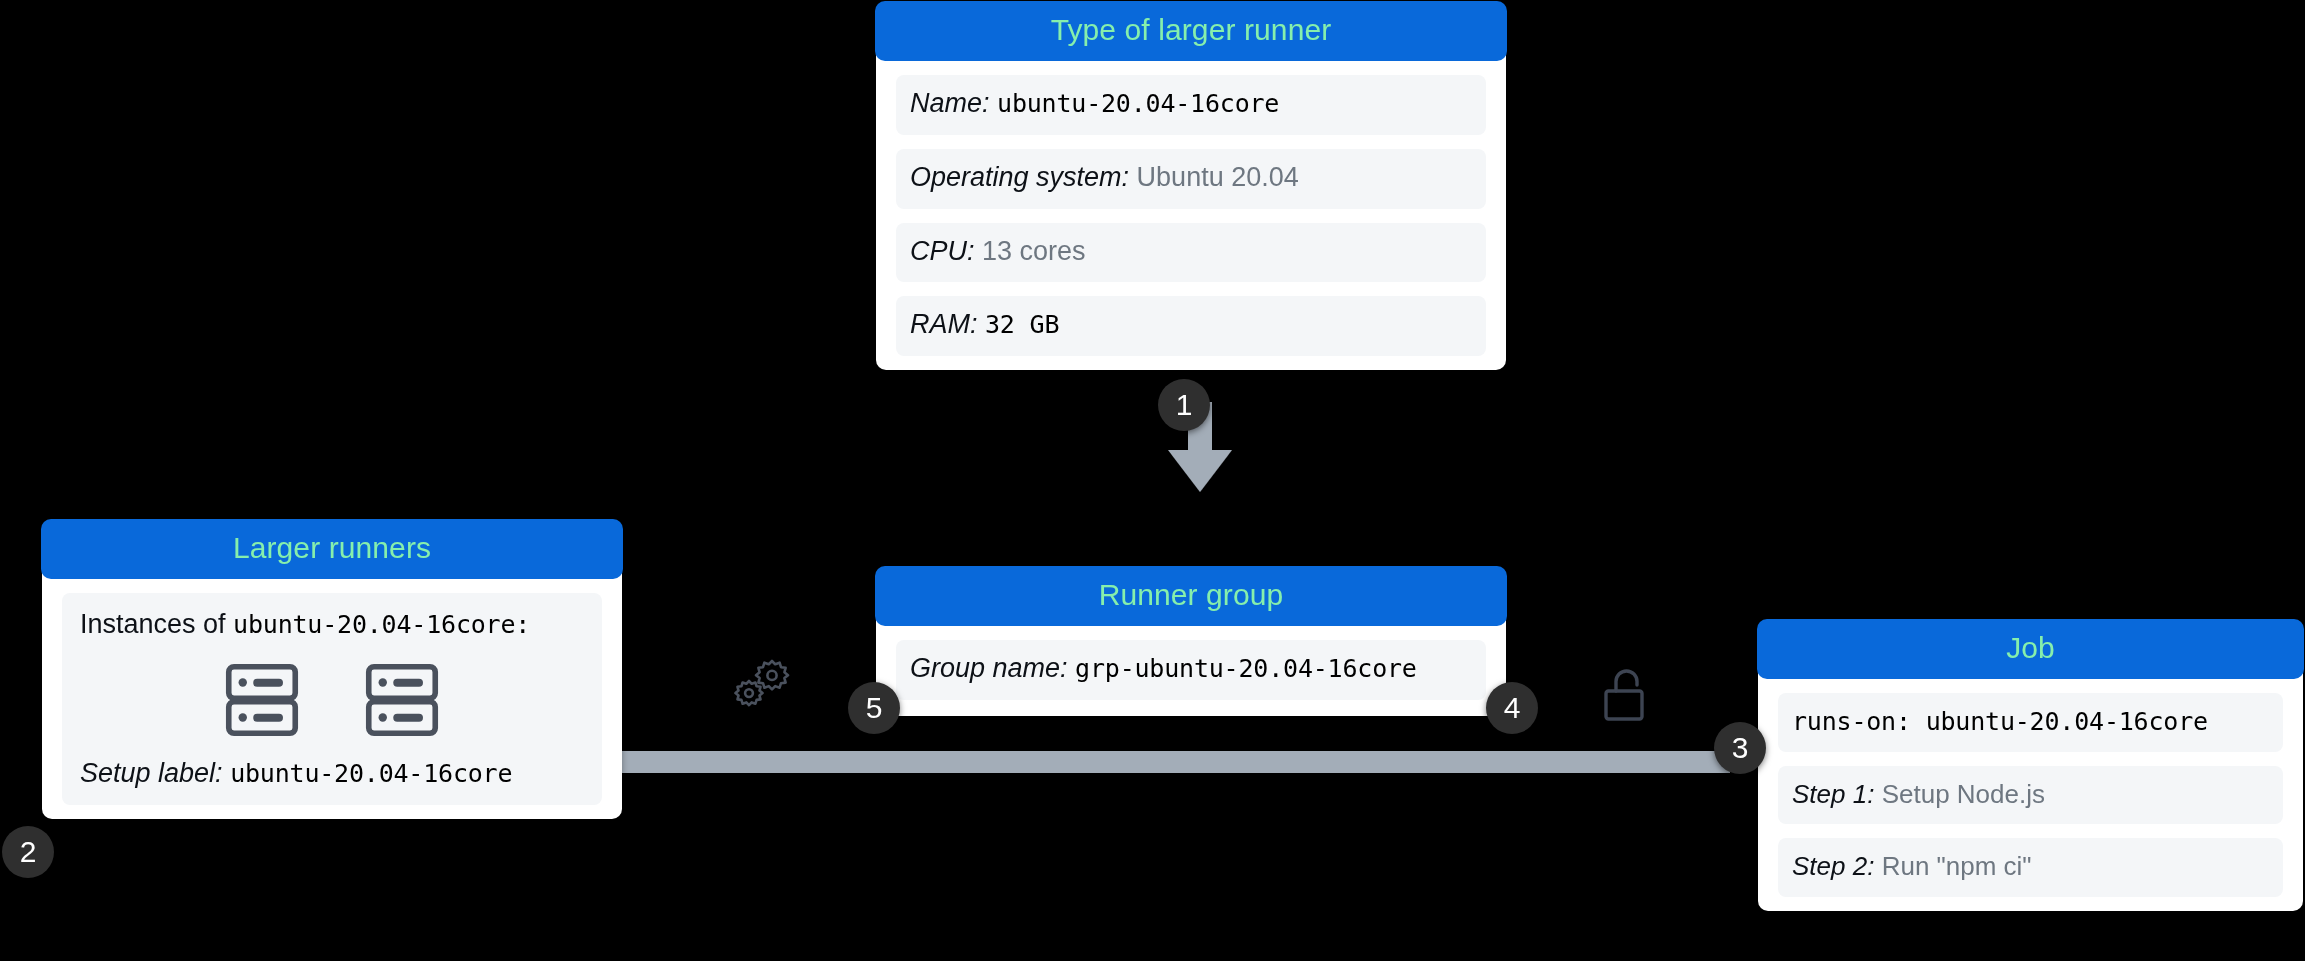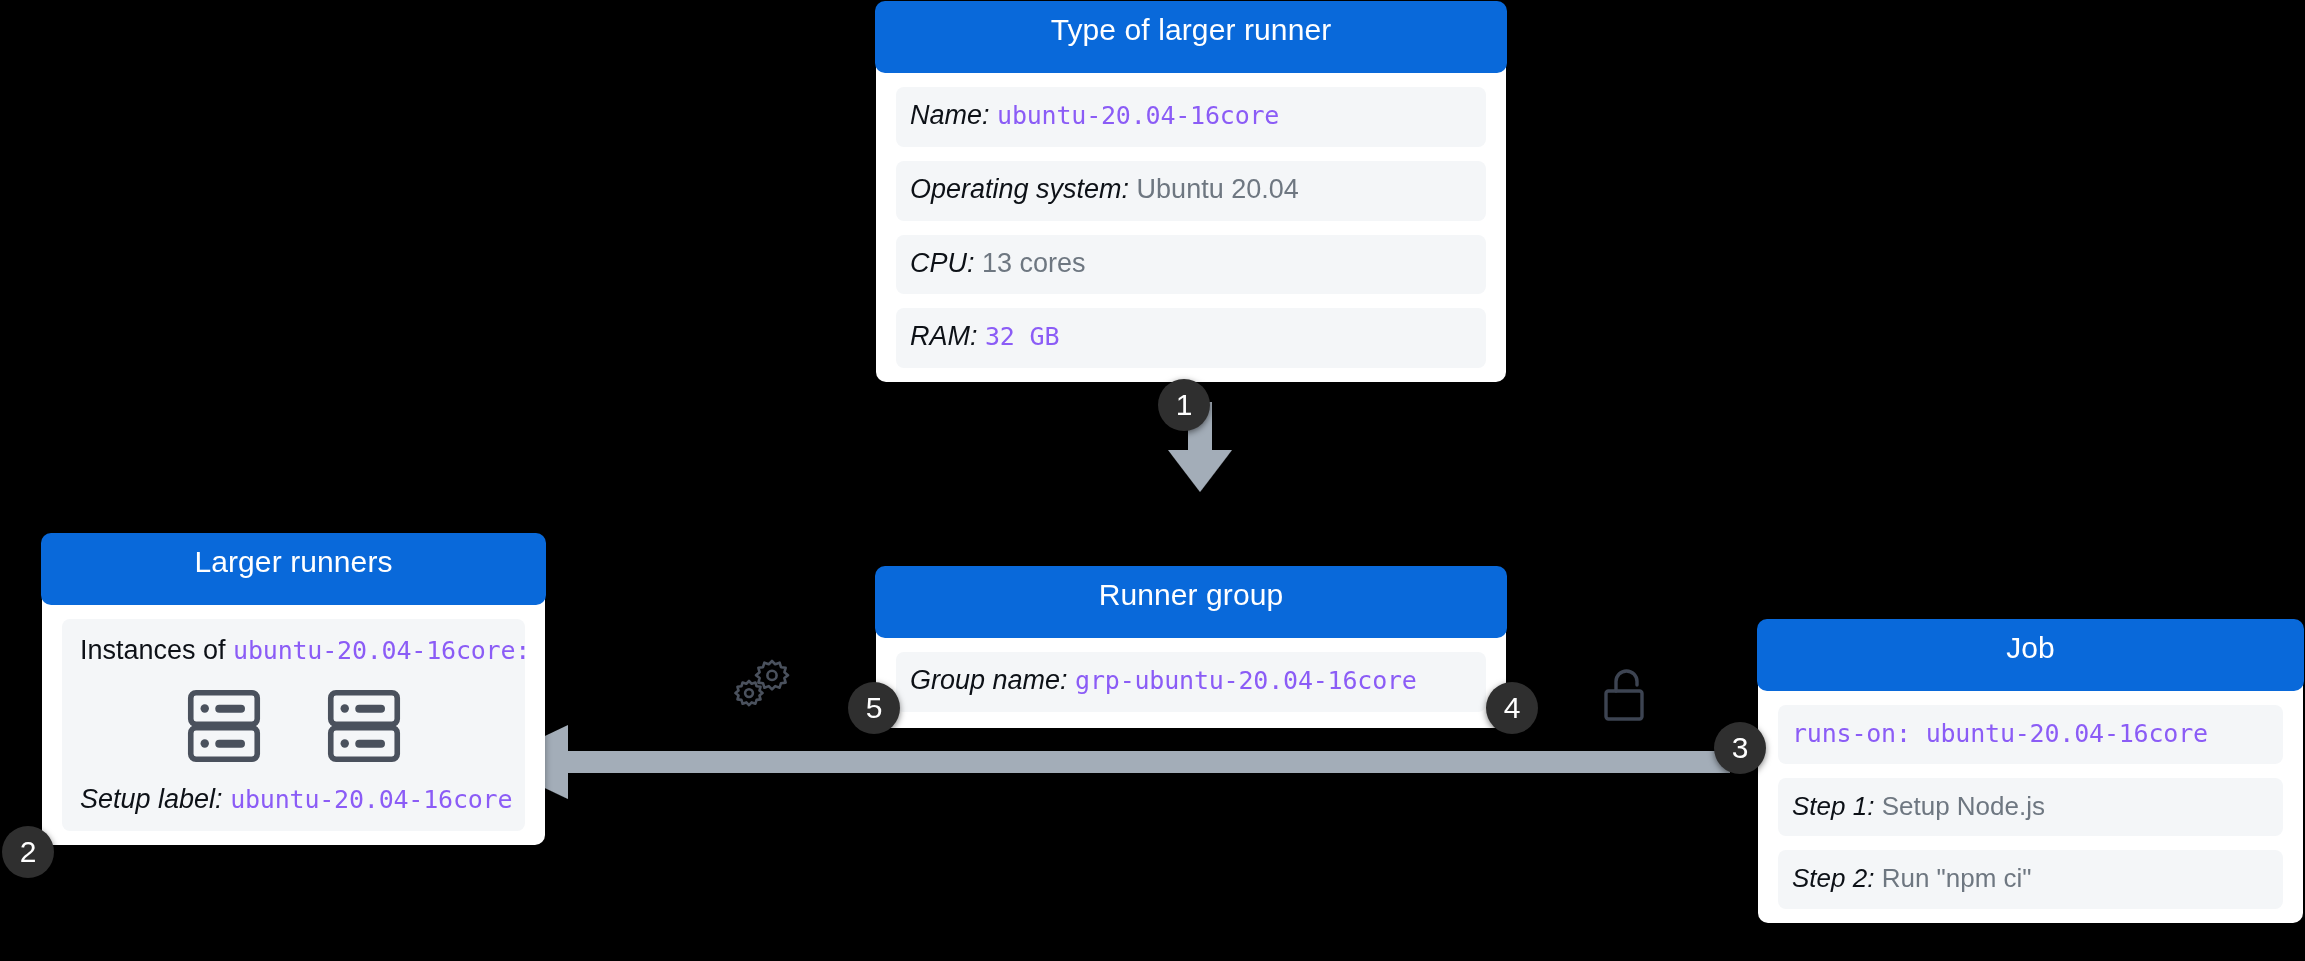--- a/index.html
+++ b/index.html
@@ -22,26 +22,26 @@
     position: absolute;
     background: #ffffff;
     border-radius: 10px;
     box-shadow: 0 2px 7px rgba(0,0,0,0.35);
     box-sizing: border-box;
     padding: 0 0 14px 0;
     z-index: 5;
   }
   .card-header {
     background: #0969da;
-    color: #ffffff;
+    color: #86efac;
     border-radius: 10px;
     text-align: center;
     font-size: 30px;
     line-height: 1.0;
-    padding: 14px 10px 28px 10px;
+    padding: 14px 10px 16px 10px;
     margin: -1px -1px 0 -1px;
     letter-spacing: 0.1px;
   }
   .card-body {
     padding: 14px 20px 0 20px;
   }
   .row {
     background: #f4f6f8;
     border-radius: 8px;
     padding: 12px 14px 14px 14px;
@@ -49,33 +49,33 @@
     font-size: 27px;
     color: #101216;
     white-space: nowrap;
     line-height: 1.25;
   }
   .row:last-child { margin-bottom: 0; }
   .k { color: #0d1117; font-style: italic; }
   .v { color: #6e7781; }
   .mono {
     font-family: "DejaVu Sans Mono", "Liberation Mono", monospace;
-    color: #8b5cf6;
+    color: #000000;
     font-size: 25px;
     letter-spacing: -0.2px;
   }
 
   
   #card-type {
     left: 876px; top: 2px; width: 630px;
   }
   #card-type .card-body { padding-top: 14px; }
 
   #card-runners {
-    left: 42px; top: 520px; width: 503px; margin-top: 14px;
+    left: 42px; top: 520px; width: 580px;
   }
   #card-group {
     left: 876px; top: 567px; width: 630px;
     padding-bottom: 16px;
     border-radius: 13px;
   }
   #card-job {
     left: 1758px; top: 620px; width: 545px;
   }
   #card-job .row { font-size: 26px; }

